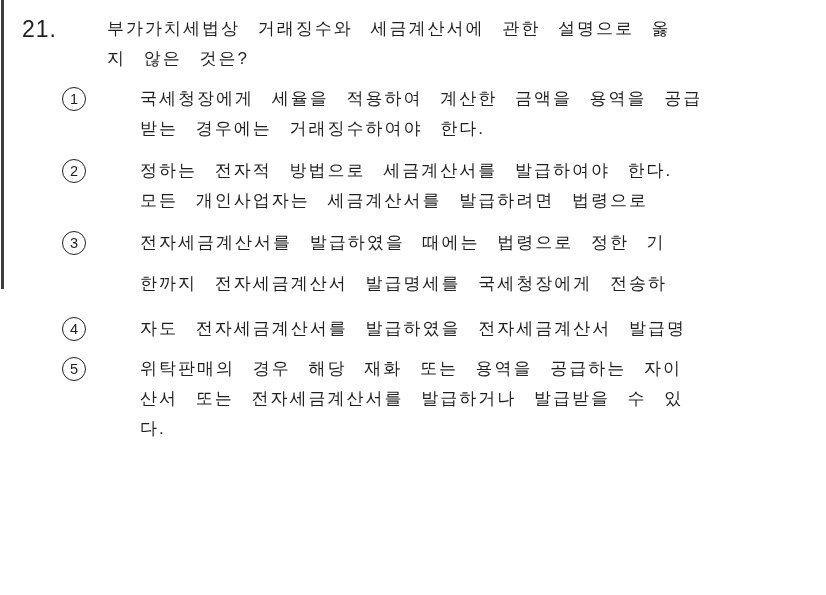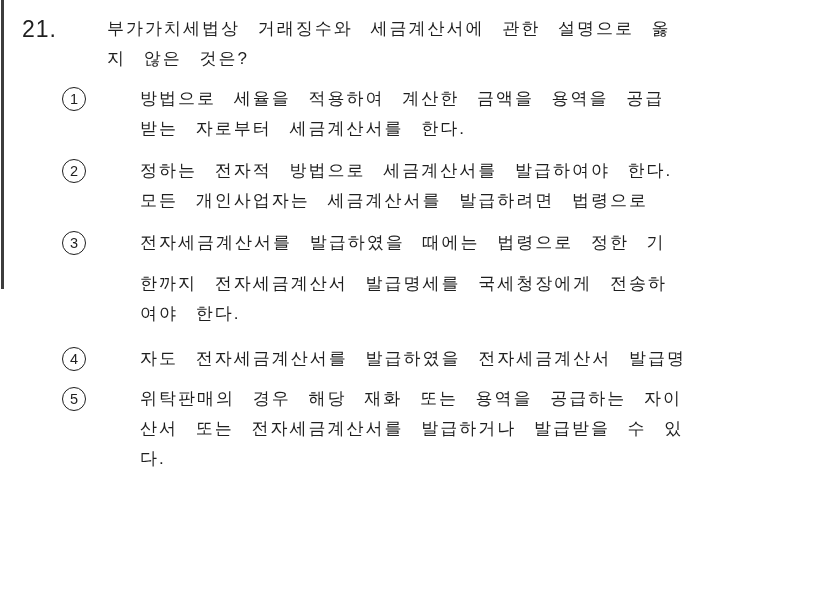--- a/index.html
+++ b/index.html
@@ -98,22 +98,22 @@
       </div>
     </div>
 
     <div class="options">
 
       <div class="opt first">
         <span class="marker">
             <span>1</span>
           </span>
         <div class="opt-text">
-          <div class="line">방법으로 세율을 적용하여 계산한 금액을 용역을 공급</div>
-          <div class="line">받는 자로부터 세금계산서를 한다.</div>
+          <div class="line">국세청장에게 세율을 적용하여 계산한 금액을 용역을 공급</div>
+          <div class="line">받는 경우에는 거래징수하여야 한다.</div>
         </div>
       </div>
 
       <div class="opt">
         <span class="marker">
             <span>2</span>
           </span>
         <div class="opt-text">
           <div class="line">정하는 전자적 방법으로 세금계산서를 발급하여야 한다.</div>
           <div class="line">모든 개인사업자는 세금계산서를 발급하려면 법령으로</div>
@@ -121,21 +121,20 @@
       </div>
 
       <div class="opt">
         <span class="marker">
             <span>3</span>
           </span>
         <div class="opt-text">
           <div class="line">전자세금계산서를 발급하였을 때에는 법령으로 정한 기</div>
           <div class="col-break-gap"></div>
           <div class="line">한까지 전자세금계산서 발급명세를 국세청장에게 전송하</div>
-          <div class="line">여야 한다.</div>
         </div>
       </div>
 
       <div class="opt gap-before-lg">
         <span class="marker">
             <span>4</span>
           </span>
         <div class="opt-text">
           <div class="line">자도 전자세금계산서를 발급하였을 전자세금계산서 발급명</div>
         </div>

